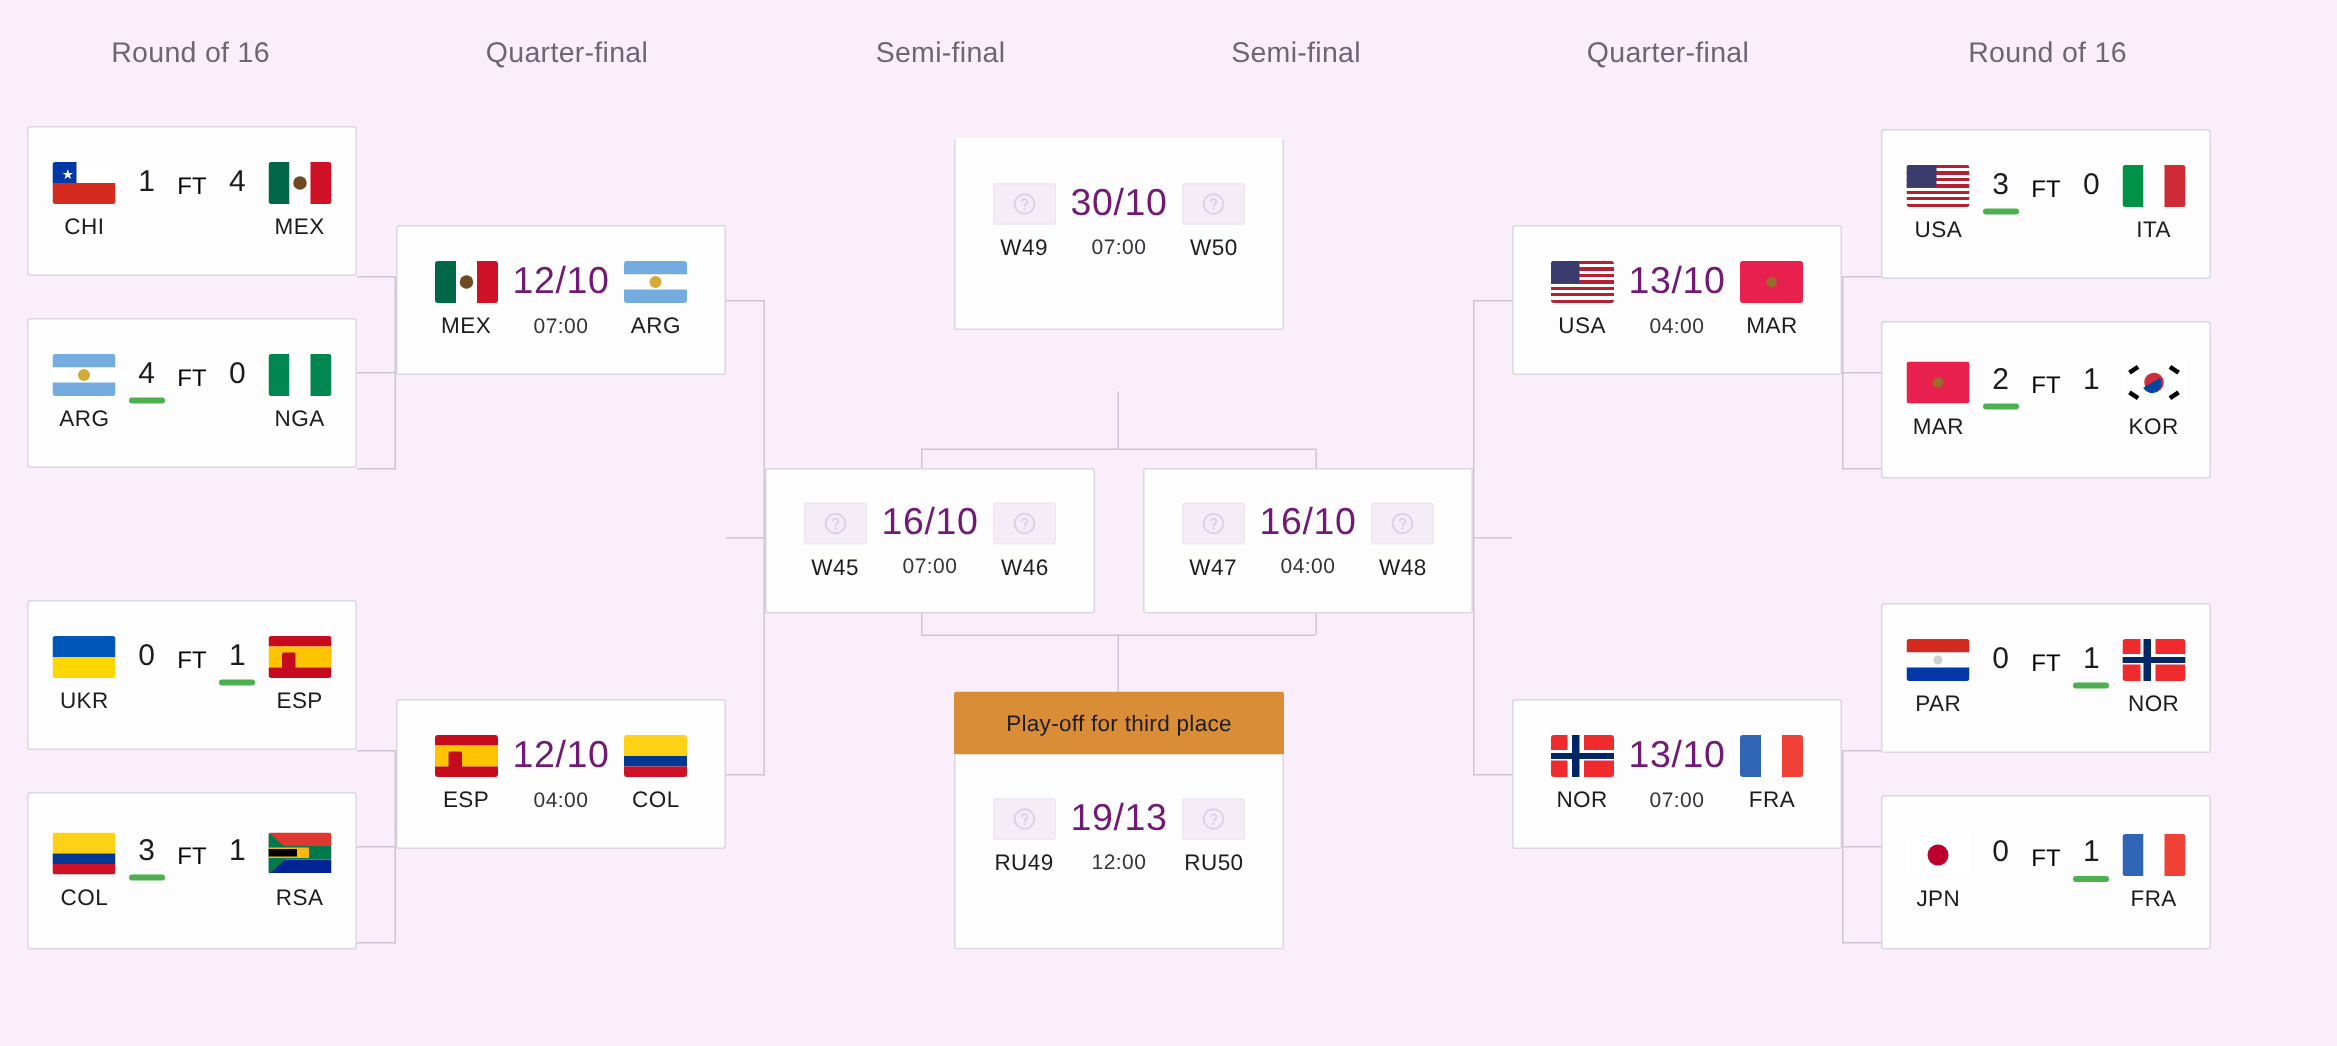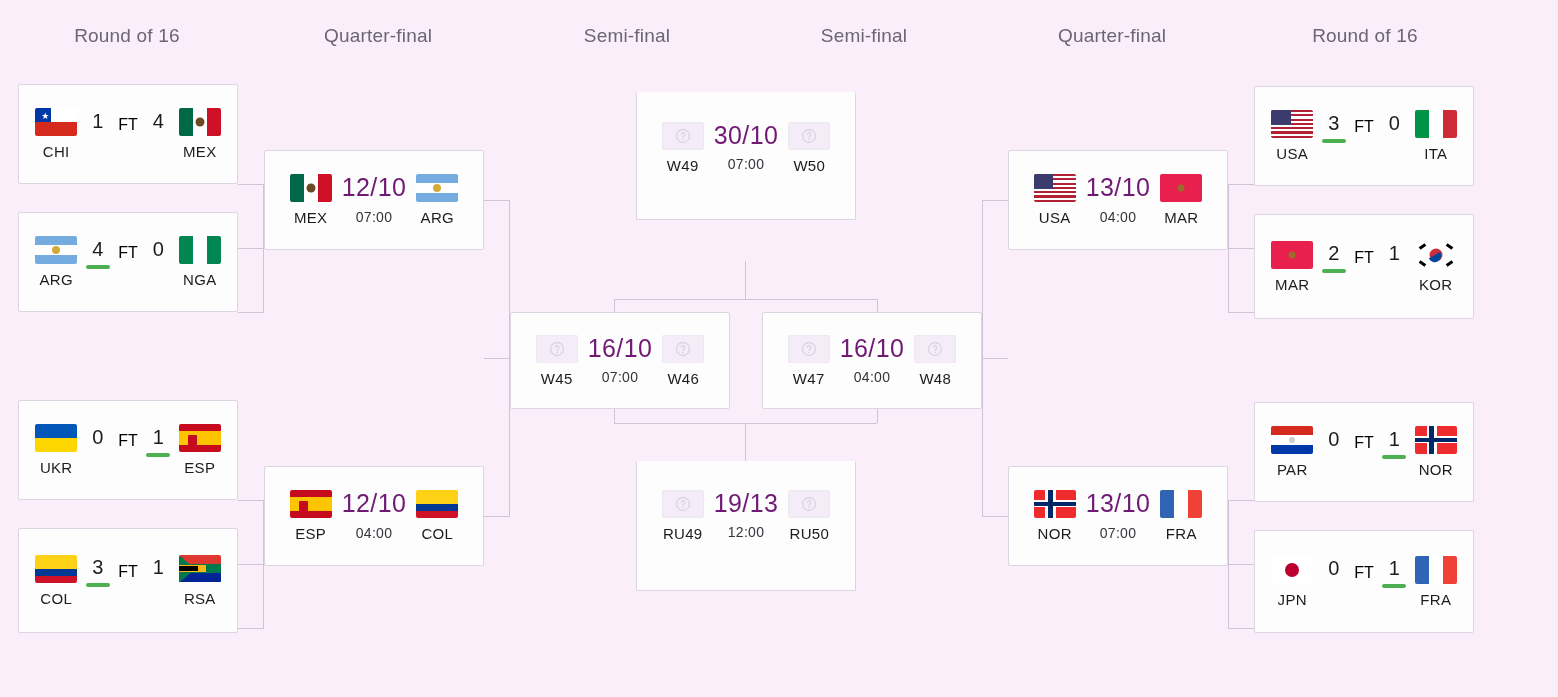--- a/index.html
+++ b/index.html
@@ -478,20 +478,21 @@
                 </svg>
             </div>
             <div class="code">W50</div>
           </div>
         </div>
       </div>
     </div>
   </div>
 
   <div class="titled" style="left:636px; top:461px; width:220px; height:172px;">
+    <div class="bar" style="background:#d98d36;">Play-off for third place</div>
     <div class="body" style="height:130px;">
       <div class="card-inner">
         <div class="teams-row" style="transform:translateY(-10px);">
           <div class="team">
             <div class="flag placeholder">
               <svg width="16" height="16" viewBox="0 0 16 16">
                   <circle cx="8" cy="8" r="6.5" fill="none" stroke="#e0cfe8" stroke-width="1.3"></circle>
                   <path d="M6.3 6.2a1.8 1.8 0 1 1 2.1 2.1v1" fill="none" stroke="#e0cfe8" stroke-width="1.3" stroke-linecap="round"></path>
                   <circle cx="8" cy="11.3" r=".85" fill="#e0cfe8"></circle>
                 </svg>

